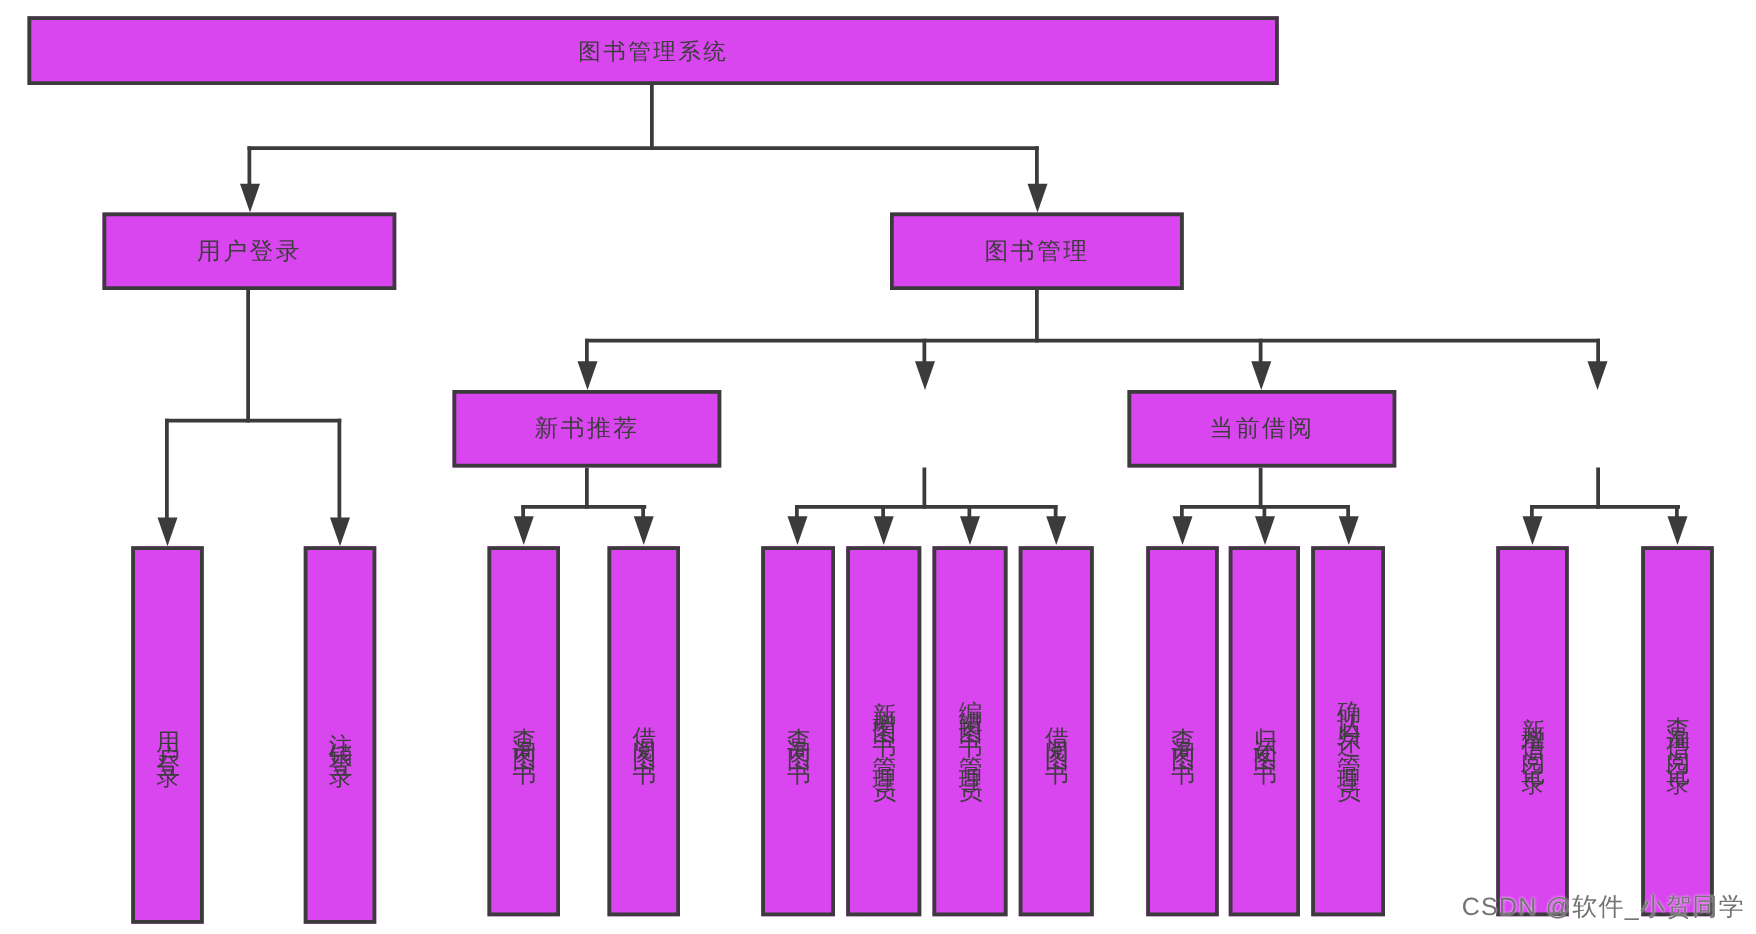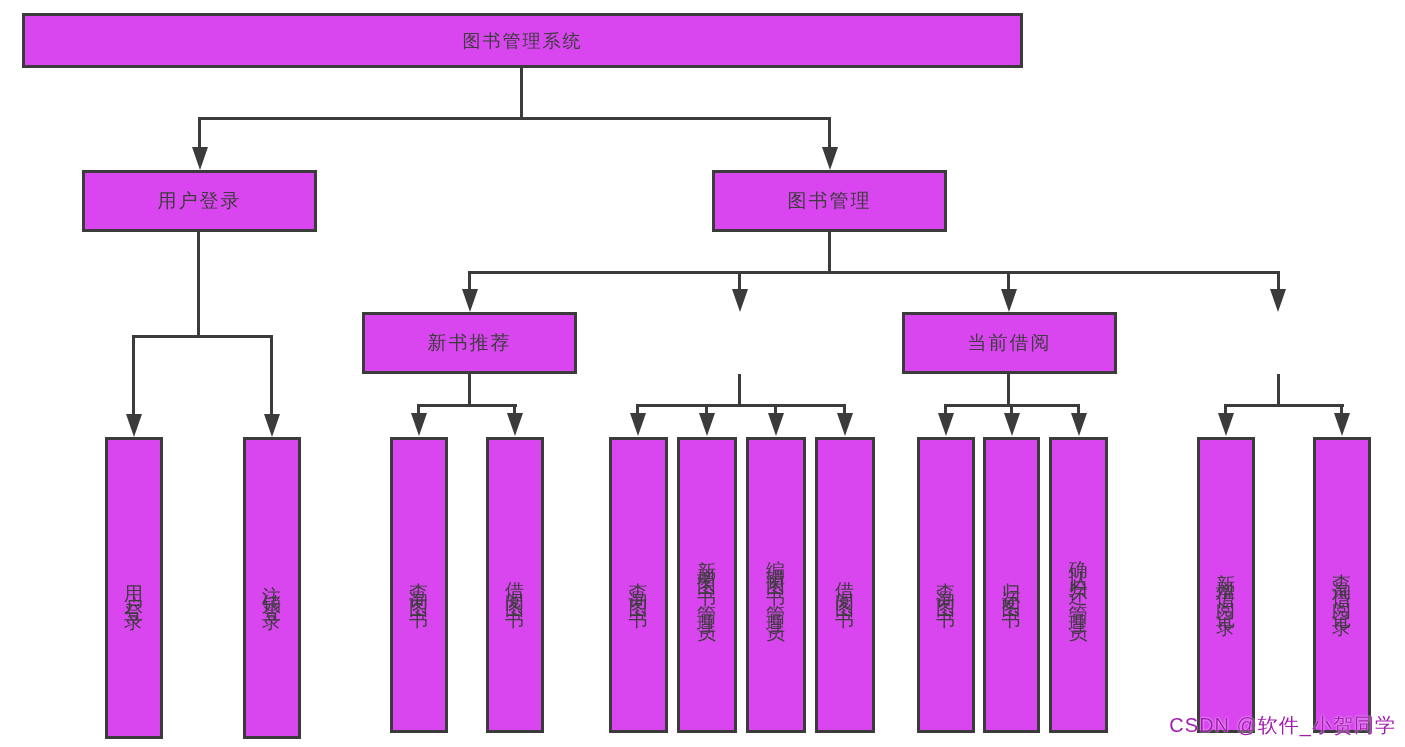--- a/index.html
+++ b/index.html
@@ -19,21 +19,21 @@
   }
   .hline{position:absolute;height:3px;background:#3b3b3b;z-index:1;}
   .vline{position:absolute;width:3px;background:#3b3b3b;z-index:1;}
   .arrow{
     position:absolute;width:0;height:0;z-index:1;
     border-left:8px solid transparent;border-right:8px solid transparent;
     border-top:23px solid #3b3b3b;
   }
   .watermark{
     position:absolute;left:1152px;top:712px;width:244px;text-align:right;
-    font-size:20px;letter-spacing:1px;color:#a21caf;z-index:5;
+    font-size:20px;letter-spacing:1px;color:#737373;z-index:5;
     text-shadow:0 0 2px #ffffff;
   }
 </style>
 </head>
 <body>
 
 <div class="canvas">
 
   <div class="vline" style="left:520px;top:68px;height:51px;"></div>
   <div class="hline" style="left:198px;top:117px;width:633px;"></div>

